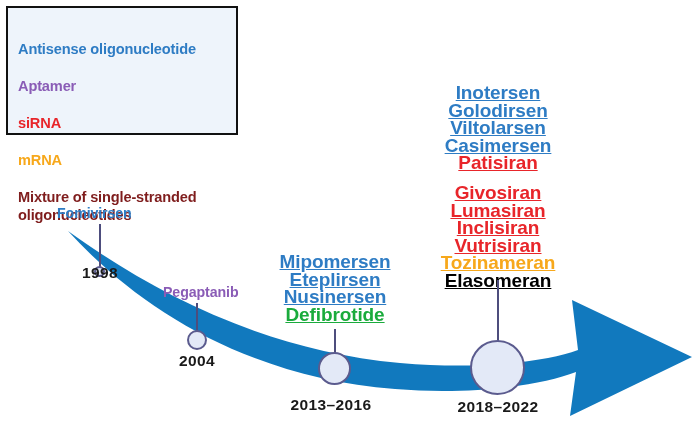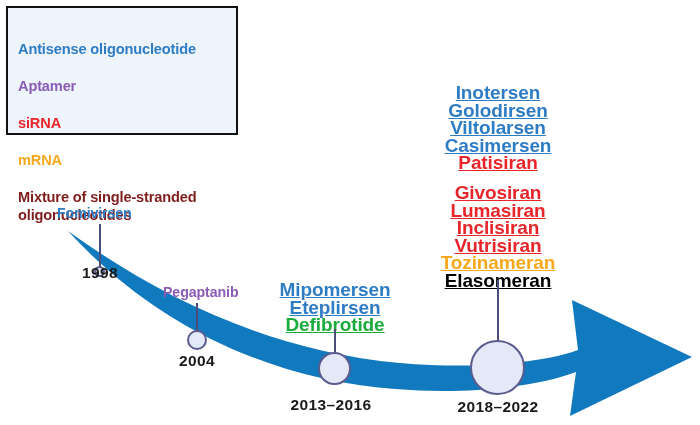--- a/index.html
+++ b/index.html
@@ -144,22 +144,23 @@
 
   <div class="milestone">
     <div class="single-drug" style="left: 163px; top: 284px; color: rgb(138, 92, 182);">Pegaptanib</div>
     <div class="connector" style="left: 196px; top: 303px; height: 30px; background: rgb(77, 77, 125);"></div>
     <div class="node-circle" style="left: 187px; top: 330px; width: 20px; height: 20px; background: rgb(227, 233, 247); border-color: rgb(91, 91, 142);"></div>
     <div class="date-label" style="left: 151px; top: 352px; width: 92px; color: rgb(26, 26, 26);">2004</div>
   </div>
 
   <div class="milestone">
     <div class="drug-stack" style="left:255px; top:253px; width:160px;">
-      <div class="drug" style="color: rgb(46, 124, 196); margin-top: 28px;">Mipomersen</div>
+      <div class="drug" style="color: rgb(46, 124, 196);">Mipomersen</div>
       <div class="drug" style="color: rgb(46, 124, 196);">Eteplirsen</div>
+      <div class="drug" style="color: rgb(46, 124, 196);">Nusinersen</div>
       <div class="drug" style="color: rgb(26, 171, 60);">Defibrotide</div>
     </div>
     <div class="connector" style="left: 334px; top: 329px; height: 26px; background: rgb(77, 77, 125);"></div>
     <div class="node-circle" style="left: 318px; top: 352px; width: 33px; height: 33px; background: rgb(227, 233, 247); border-color: rgb(91, 91, 142);"></div>
     <div class="date-label" style="left: 265px; top: 396px; width: 132px; color: rgb(26, 26, 26);">2013–2016</div>
   </div>
 
   <div class="milestone">
     <div class="drug-stack" style="left:418px; top:84px; width:160px;">
       <div class="drug" style="color: rgb(46, 124, 196);">Inotersen</div>

